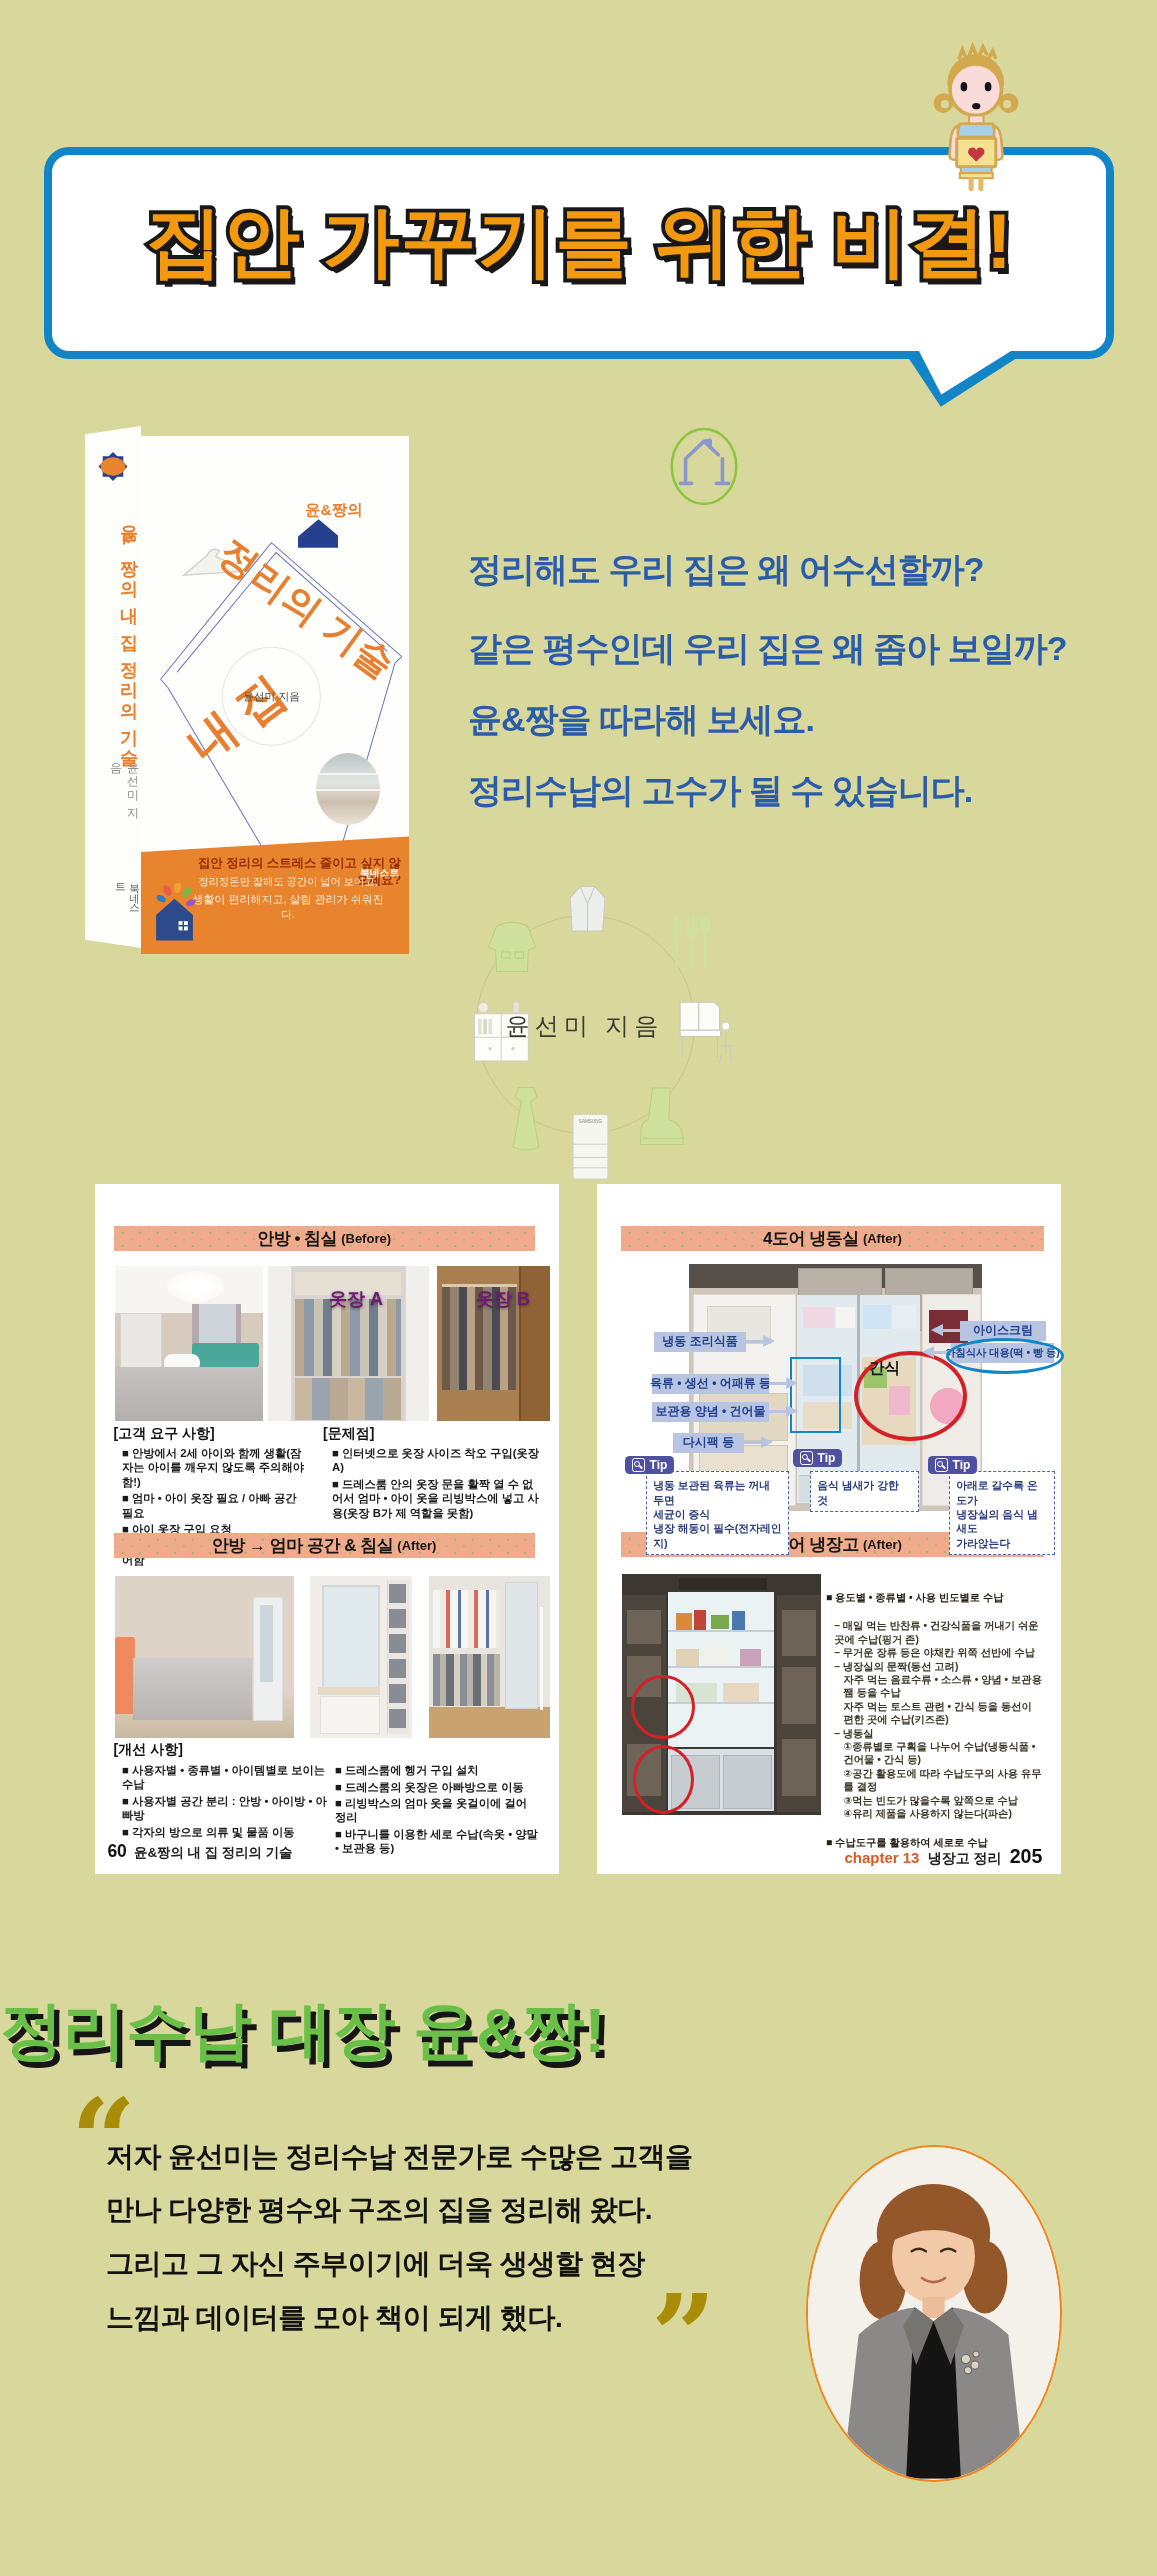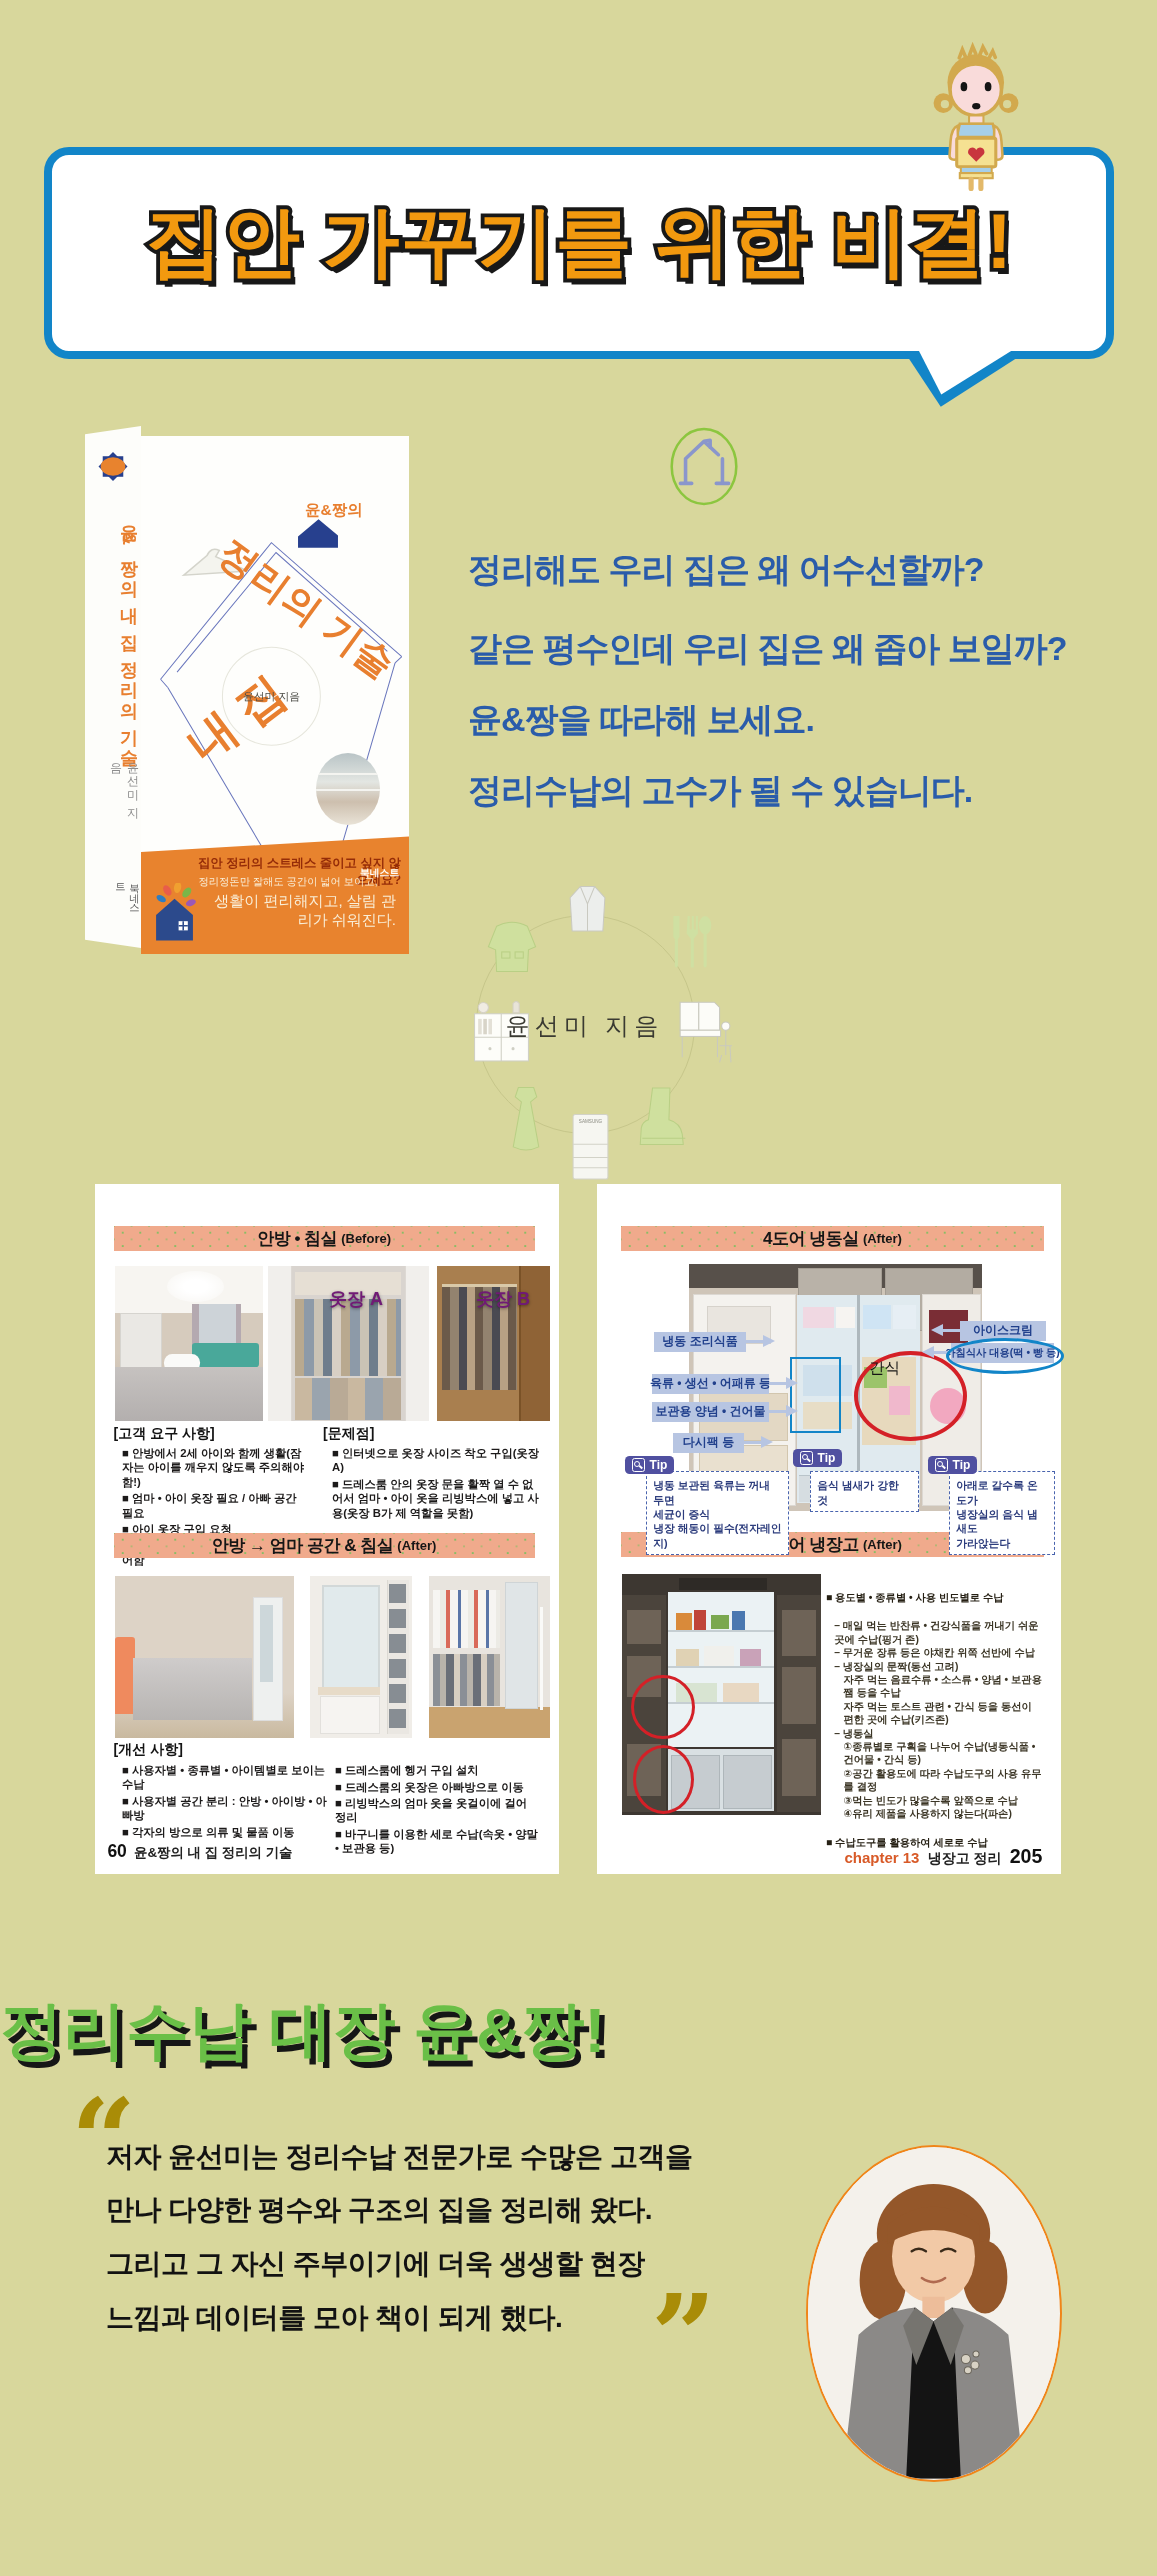--- a/index.html
+++ b/index.html
@@ -146,21 +146,21 @@
     <div class="t-left">내 집</div>
     <div class="abs" style="left:75px;top:254px;width:111px;text-align:center;font-size:10.8px;color:#4a4a44">윤선미 지음</div>
     <div class="abs" style="left:175px;top:317px;width:64px;height:72px;border-radius:50%;overflow:hidden;
          background:linear-gradient(180deg,#b9c4c6 0%,#e3e6e2 40%,#cdbfae 68%,#e9e3d7 100%)">
       <div style="position:absolute;left:0;top:19.6px;width:64px;height:2.1px;background:#f4f4f0"></div>
       <div style="position:absolute;left:0;top:36px;width:64px;height:2.1px;background:#f4f4f0"></div>
     </div>
     <div class="oband">
       <div class="abs" style="left:49px;top:20.6px;width:211px;text-align:right;font-size:12.4px;font-weight:800;color:#952c08">집안 정리의 스트레스 줄이고 싶지 않으세요?</div>
       <div class="abs" style="left:49px;top:41px;width:196px;text-align:center;font-size:10.3px;color:#f9eed7">정리정돈만 잘해도 공간이 넓어 보이고,</div>
-      <div class="abs" style="left:59px;top:58px;width:196px;text-align:right;font-size:15px;color:#f9eed7">생활이 편리해지고, 살림 관리가 쉬워진다.</div>
+      <div class="abs" style="left:49px;top:58px;width:196px;text-align:center;font-size:11px;color:#f9eed7">생활이 편리해지고, 살림 관리가 쉬워진다.</div>
       <div class="abs" style="left:219px;top:33px;font-size:9.8px;font-weight:700;color:#fff">북네스트</div>
       <svg class="abs" style="left:11.3px;top:49px" width="44" height="61" viewBox="0 0 86 118">
         <g>
           <ellipse cx="30" cy="14" rx="7" ry="11" fill="#e85d4a" transform="rotate(-30 30 14)"></ellipse>
           <ellipse cx="50" cy="8" rx="7" ry="11" fill="#f0a030" transform="rotate(10 50 8)"></ellipse>
           <ellipse cx="68" cy="18" rx="7" ry="11" fill="#7ab648" transform="rotate(40 68 18)"></ellipse>
           <ellipse cx="18" cy="30" rx="6" ry="10" fill="#2f7dc0" transform="rotate(-60 18 30)"></ellipse>
           <ellipse cx="76" cy="38" rx="6" ry="10" fill="#9b59b6" transform="rotate(70 76 38)"></ellipse>
         </g>
         <path d="M8,62 L44,30 L80,62 L80,112 L8,112 Z" fill="#2c4a8c"></path>
@@ -344,21 +344,21 @@
       <div style="left:174px;top:41px;width:28px;height:24px;background:#cfe4f4"></div>
       <div style="left:204px;top:41px;width:23px;height:24px;background:#e6eef4"></div>
       <div style="left:114px;top:101px;width:49px;height:31px;background:#cfe0ec"></div>
       <div style="left:114px;top:138px;width:49px;height:27px;background:#e7ddc6"></div>
       <div style="left:173px;top:93px;width:54px;height:88px;background:#e7d9bd"></div>
       <div style="left:175px;top:103px;width:23px;height:20.6px;background:#9cc46a"></div>
       <div style="left:200px;top:122px;width:20.6px;height:29px;background:#f0b8cc"></div>
       <div style="left:110px;top:211px;width:119px;height:26px;background:#d6dde1;border-top:1.5px solid #b9c4ca"></div>
       <div style="left:101px;top:93px;width:47px;height:72px;border:2.6px solid #1285c8"></div>
       <div style="left:165px;top:87px;width:105px;height:82px;border:4.1px solid #d42027;border-radius:50%"></div>
-      <div style="left:180px;top:94px;font-size:15.5px;font-weight:400;color:#141414;position:absolute">간식</div>
+      <div style="left:180px;top:94px;font-size:15.5px;font-weight:700;color:#141414;position:absolute">간식</div>
     </div>
 
     <div class="cl" style="left:57px;top:148px;width:92px">냉동 조리식품</div>
     <div class="cl" style="left:55px;top:190px;width:117px">육류 • 생선 • 어패류 등</div>
     <div class="cl" style="left:55px;top:218px;width:117px">보관용 양념 • 건어물</div>
     <div class="cl" style="left:76px;top:249px;width:71px">다시팩 등</div>
     <div class="cr" style="left:363px;top:137px;width:86px">아이스크림</div>
     <div class="cr" style="left:354px;top:159px;width:103px;font-size:10.3px">아침식사 대용(떡 • 빵 등)</div>
     <div class="abs" style="left:349px;top:154px;width:112px;height:30px;border:3.1px solid #1285c8;border-radius:50%;z-index:3"></div>
 

